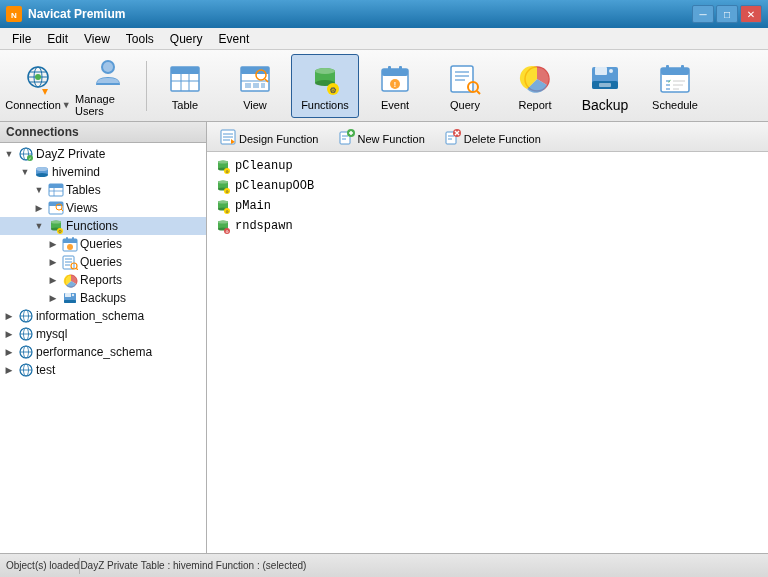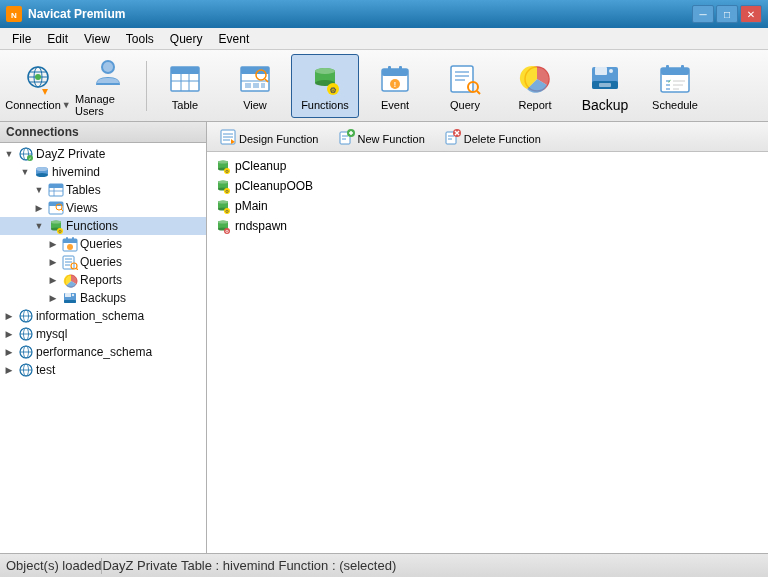--- a/index.html
+++ b/index.html
@@ -114,33 +114,33 @@
       gap: 3px;
       padding: 2px 8px;
       font-size: 11px;
       cursor: pointer;
       border: 1px solid transparent;
       border-radius: 2px;
       background: transparent;
     }
     .action-icon { width: 16px; height: 16px; display: inline-flex; align-items: center; justify-content: center; font-size: 12px; }
 
-    #content-area { flex: 1; overflow: auto; padding: 4px 0; }
+    #content-area { flex: 1; overflow: auto; padding: 4px 0; font-family: Liberation Mono, monospace; }
     .func-item { display: flex; align-items: center; gap: 4px; padding: 2px 8px; cursor: pointer; }
     .func-icon { width: 16px; height: 16px; font-size: 12px; }
 
     
     #status-bar {
       height: 24px;
       background: linear-gradient(to bottom, #e8e8e8, #d8d8d8);
       border-top: 1px solid #b0b0b0;
       display: flex;
       align-items: center;
       padding: 0 6px;
-      font-size: 13px;
+      font-size: 10px;
       color: #333;
       gap: 0;
     }
     .status-sep { width: 1px; height: 16px; background: #b0b0b0; }
 
     
     ::-webkit-scrollbar { width: 8px; height: 8px; }
     ::-webkit-scrollbar-track { background: #f0f0f0; }
     ::-webkit-scrollbar-thumb { background: #b0b0b0; border-radius: 2px; }
   </style>

